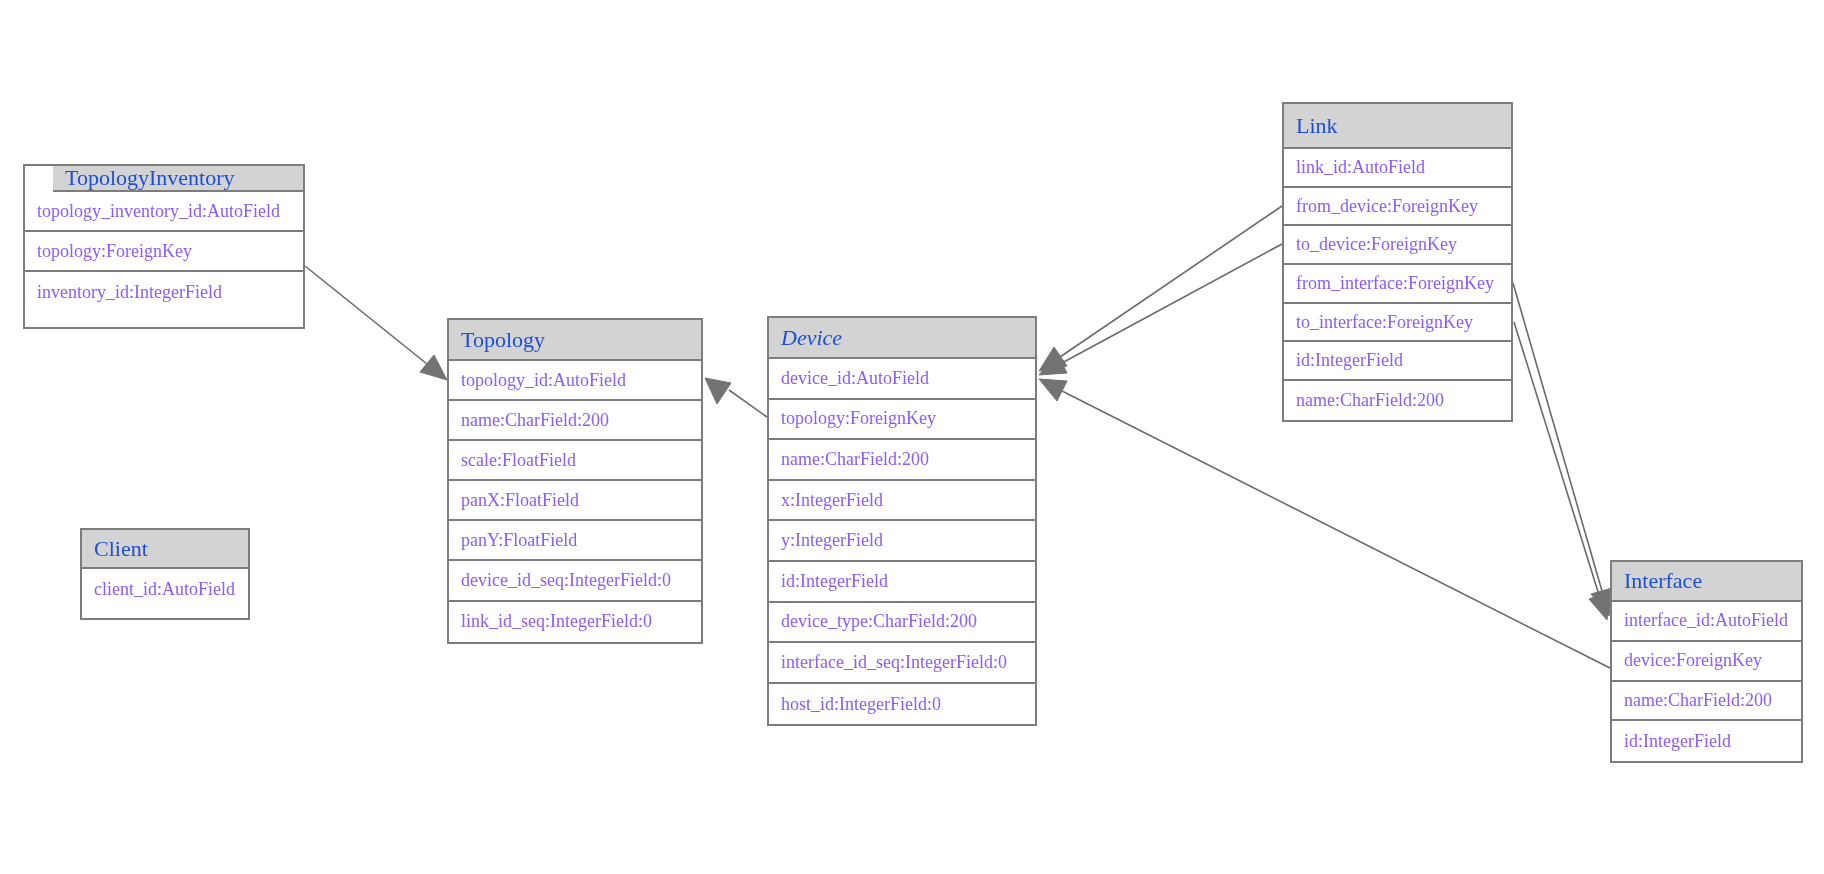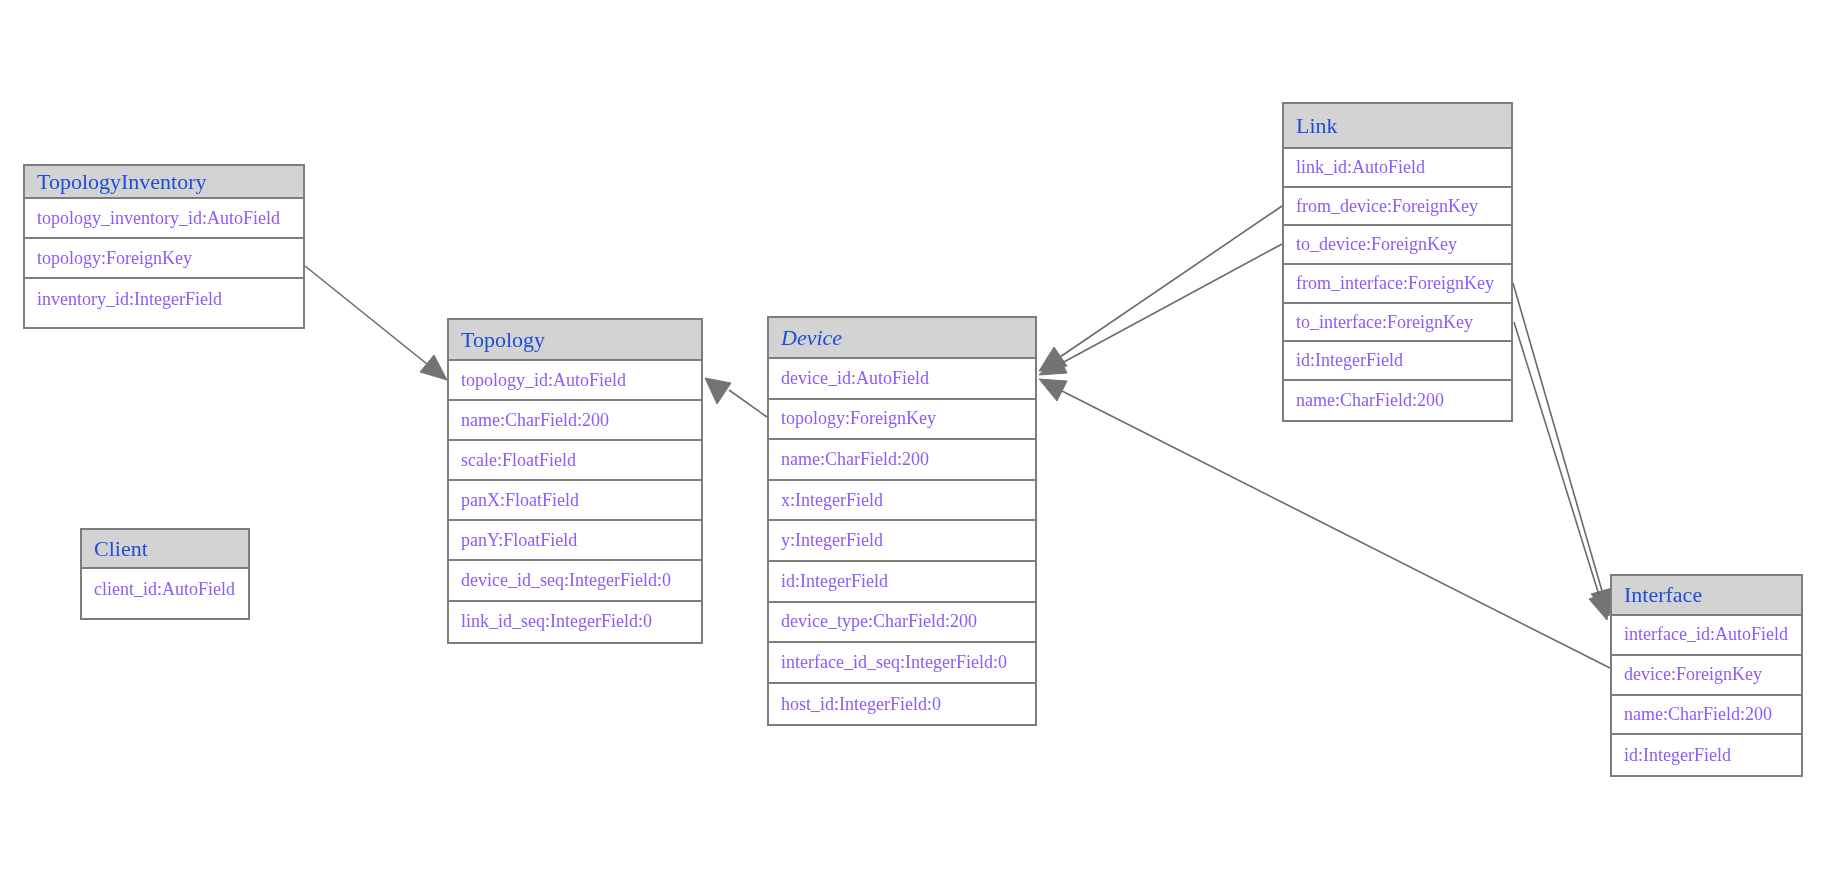--- a/index.html
+++ b/index.html
@@ -87,21 +87,21 @@
         <polyline points="1513,283 1602,591" fill="none" stroke="#6a6a6a" stroke-width="1.6"></polyline>
         <polygon points="1609,616 1591,594 1612,588" fill="#737373" stroke="#737373"></polygon>
       </g>
       <g>
         <polyline points="1514,322 1599,595" fill="none" stroke="#6a6a6a" stroke-width="1.6"></polyline>
         <polygon points="1607,620 1589,599 1610,592" fill="#737373" stroke="#737373"></polygon>
       </g>
     </svg>
   <div id="tables">
       <div class="er-table" style="left: 23px; top: 164px; width: 282px; height: 165px;">
-        <div class="hdr" style="height: 33px;">TopologyInventory</div>
+        <div class="hdr" style="height: 26px; margin-left: 28px;">TopologyInventory</div>
         <div class="row" style="height: 40px;">topology_inventory_id:AutoField</div>
         <div class="row" style="height: 40px;">topology:ForeignKey</div>
         <div class="row" style="height: 40px;">inventory_id:IntegerField</div>
       </div>
       <div class="er-table" style="left: 447px; top: 318px; width: 256px; height: 325.7px;">
         <div class="hdr" style="height: 41px;">Topology</div>
         <div class="row" style="height: 40.1px;">topology_id:AutoField</div>
         <div class="row" style="height: 40.1px;">name:CharField:200</div>
         <div class="row" style="height: 40.1px;">scale:FloatField</div>
         <div class="row" style="height: 40.1px;">panX:FloatField</div>
@@ -128,21 +128,21 @@
       <div class="er-table" style="left: 1282px; top: 102px; width: 231px; height: 319.9px;">
         <div class="hdr" style="height: 45px;">Link</div>
         <div class="row" style="height: 38.7px;">link_id:AutoField</div>
         <div class="row" style="height: 38.7px;">from_device:ForeignKey</div>
         <div class="row" style="height: 38.7px;">to_device:ForeignKey</div>
         <div class="row" style="height: 38.7px;">from_interface:ForeignKey</div>
         <div class="row" style="height: 38.7px;">to_interface:ForeignKey</div>
         <div class="row" style="height: 38.7px;">id:IntegerField</div>
         <div class="row" style="height: 38.7px;">name:CharField:200</div>
       </div>
-      <div class="er-table" style="left: 1610px; top: 574px; width: 193px; height: 203px;">
+      <div class="er-table" style="left: 1610px; top: 560px; width: 193px; height: 203px;">
         <div class="hdr" style="height: 40px;">Interface</div>
         <div class="row" style="height: 39.75px;">interface_id:AutoField</div>
         <div class="row" style="height: 39.75px;">device:ForeignKey</div>
         <div class="row" style="height: 39.75px;">name:CharField:200</div>
         <div class="row" style="height: 39.75px;">id:IntegerField</div>
       </div>
     </div>
 </div>
 
 </body></html>

